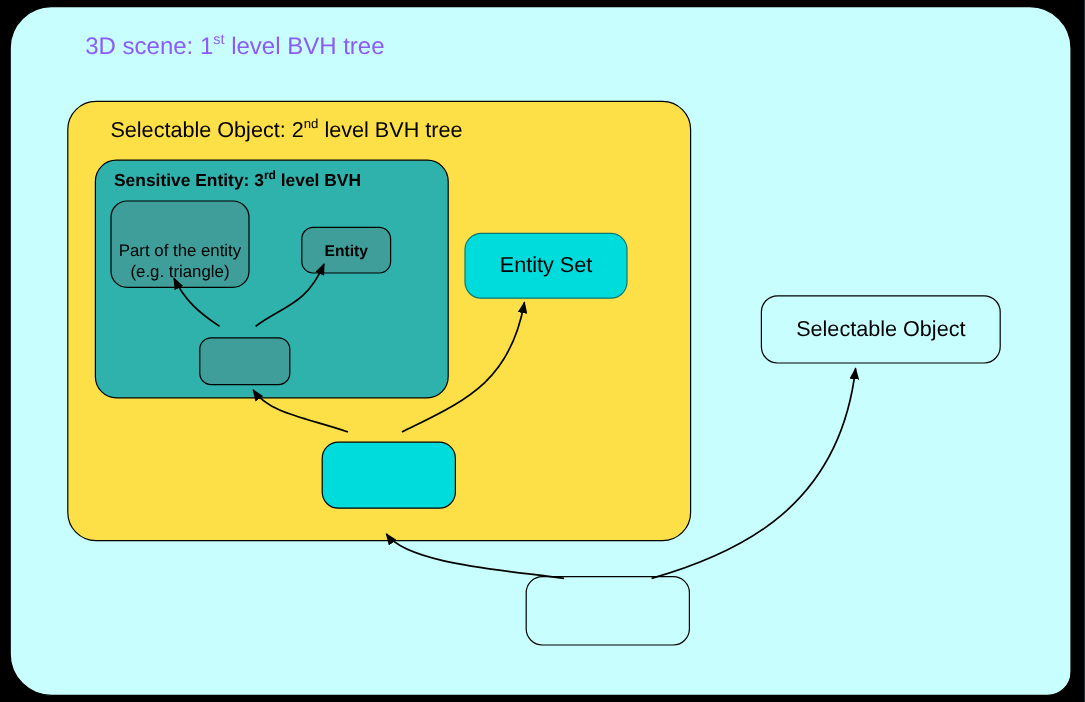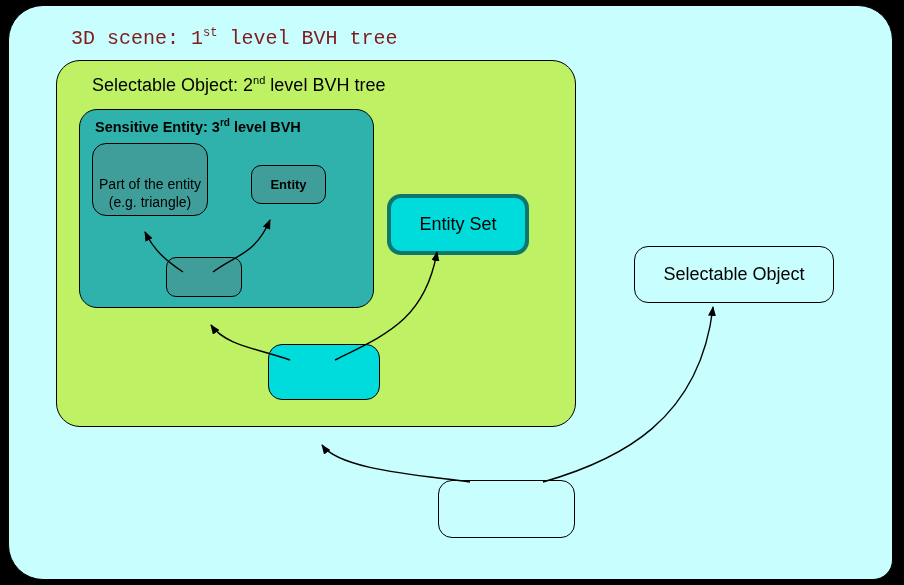--- a/index.html
+++ b/index.html
@@ -20,31 +20,30 @@
     height: 573px;
     background: #c8fefe;
     border: 1px solid #000;
     border-radius: 35px 35px 20px 35px;
   }
   .title-main {
     position: absolute;
     top: 20px;
     left: 62px;
     font-size: 20px;
-    color: #7f1d1d;
-    font-family: Liberation Mono, monospace;
+    color: #8b5cf6;
   }
   .title-main sup { font-size: 12px; }
   .selectable-container {
     position: absolute;
-    top: 54px;
+    top: 78px;
     left: 47px;
     width: 518px;
     height: 365px;
-    background: #bef264;
+    background: #fde047;
     border: 1px solid #000;
     border-radius: 24px;
   }
   .title-selectable {
     position: absolute;
     top: 13px;
     left: 35px;
     font-size: 18px;
     color: #000;
   }
@@ -122,21 +121,21 @@
     border: 1px solid #000;
     border-radius: 14px;
   }
   .entity-set-box {
     position: absolute;
     top: 188px;
     left: 378px;
     width: 134px;
     height: 53px;
     background: #00dcdc;
-    border: 4px solid #0f766e;
+    border: 1px solid #0f766e;
     border-radius: 14px;
     display: flex;
     align-items: center;
     justify-content: center;
     font-size: 18px;
   }
   .selectable-object-box {
     position: absolute;
     top: 240px;
     left: 625px;

